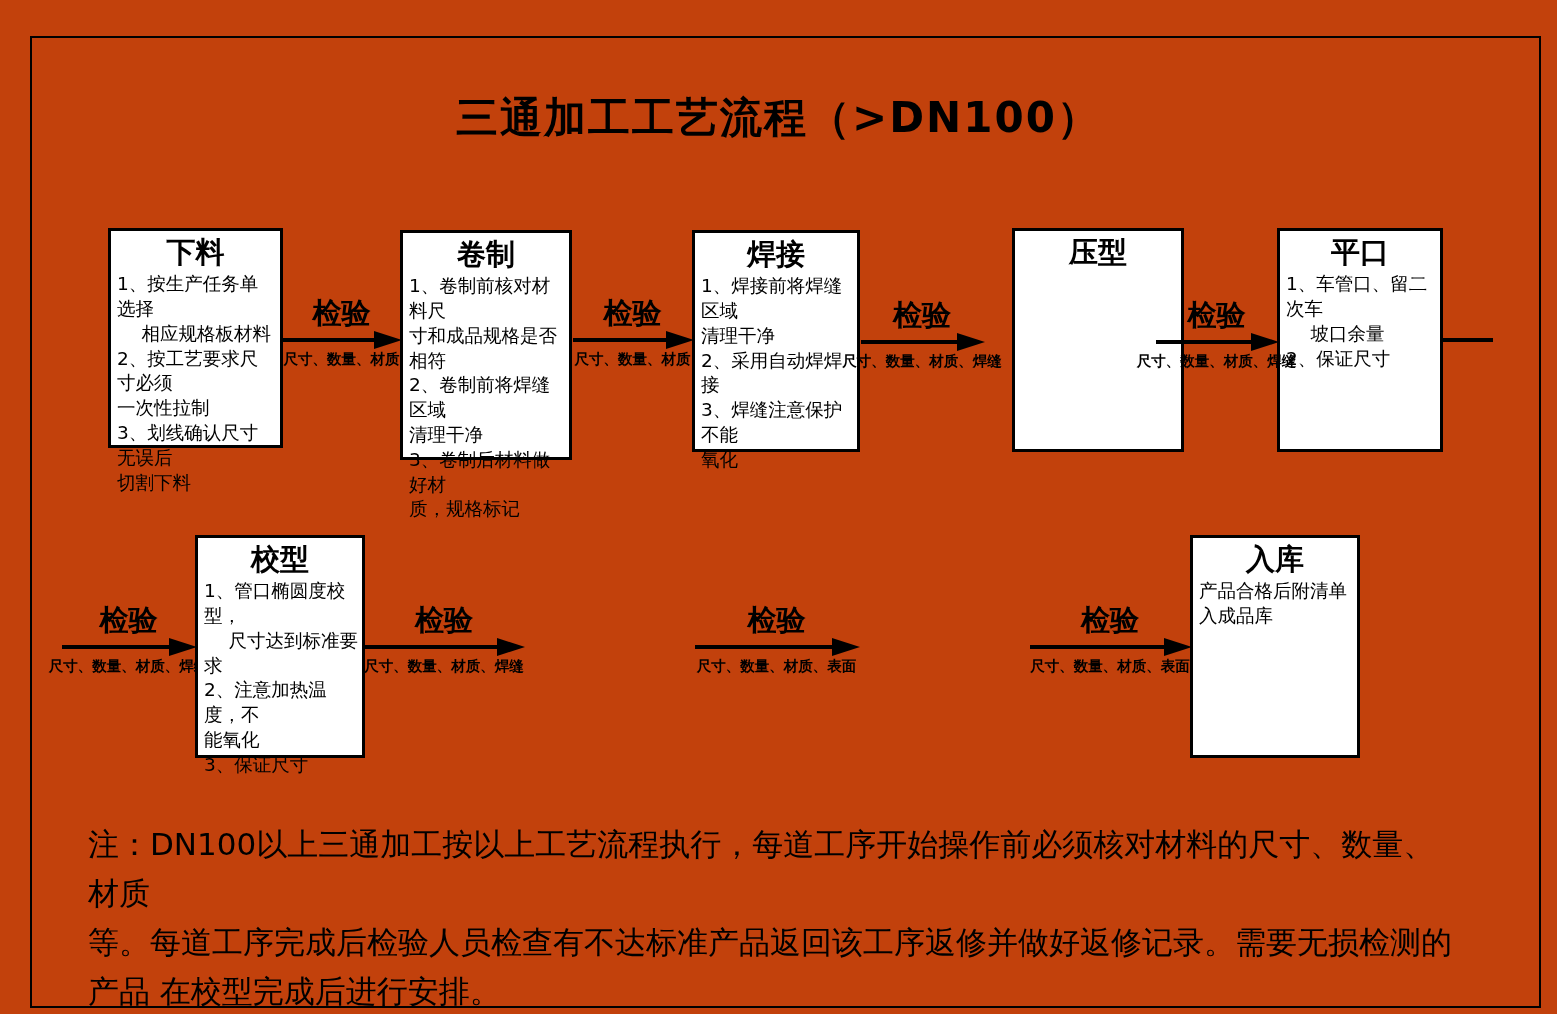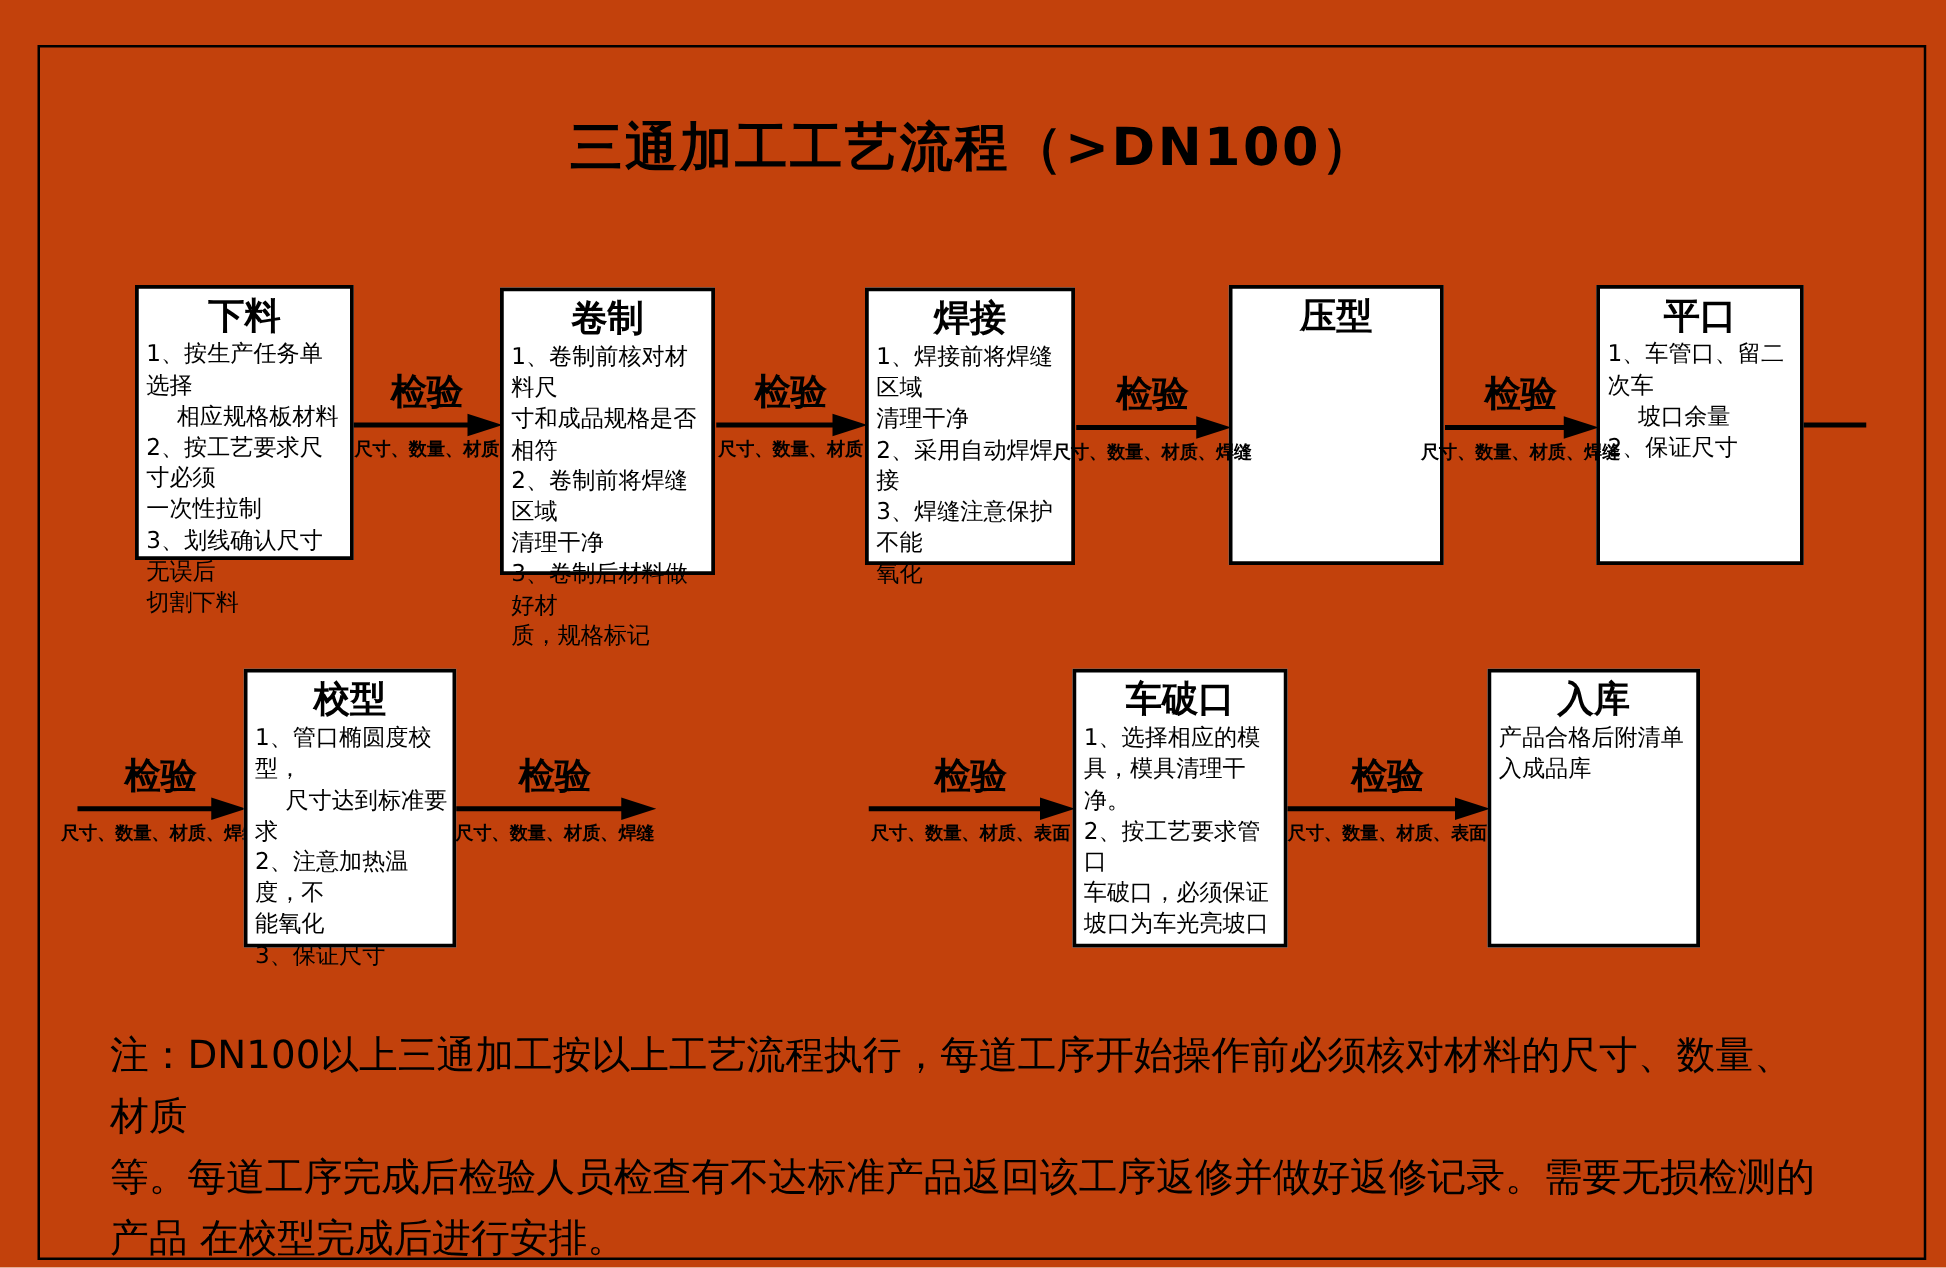--- a/index.html
+++ b/index.html
@@ -50,21 +50,21 @@
 质，规格标记</div>
   </div>
   <div class="pbox" style="left:692px;top:230px;width:168px;height:222px;">
     <div class="pbox-title">焊接</div>
     <div class="pbox-body">1、焊接前将焊缝区域
 清理干净
 2、采用自动焊焊接
 3、焊缝注意保护不能
 氧化</div>
   </div>
-  <div class="pbox" style="left:983px;top:228px;width:172px;height:224px;">
+  <div class="pbox" style="left:1012px;top:228px;width:172px;height:224px;">
     <div class="pbox-title">压型</div>
   </div>
   <div class="pbox" style="left:1277px;top:228px;width:166px;height:224px;">
     <div class="pbox-title">平口</div>
     <div class="pbox-body">1、车管口、留二次车
 　 坡口余量
 2、保证尺寸</div>
   </div>
 
   <div class="arrow" style="left:283px;top:298px;width:117px;">
@@ -107,28 +107,20 @@
   </div>
 
   <div class="pbox" style="left:195px;top:535px;width:170px;height:223px;">
     <div class="pbox-title">校型</div>
     <div class="pbox-body">1、管口椭圆度校型，
 　 尺寸达到标准要求
 2、注意加热温度，不
 能氧化
 3、保证尺寸</div>
   </div>
-  <div class="pbox" style="left:858px;top:535px;width:172px;height:223px;">
-    <div class="pbox-title">车破口</div>
-    <div class="pbox-body">1、选择相应的模
-具，模具清理干净。
-2、按工艺要求管口
-车破口，必须保证
-坡口为车光亮坡口</div>
-  </div>
   <div class="pbox" style="left:1190px;top:535px;width:170px;height:223px;">
     <div class="pbox-title">入库</div>
     <div class="pbox-body">产品合格后附清单
 入成品库</div>
   </div>
 
   <div class="arrow" style="left:365px;top:605px;width:158px;">
     <div class="arrow-label">检验</div>
     <div class="arrow-line">
         <span class="arrow-head"></span>

